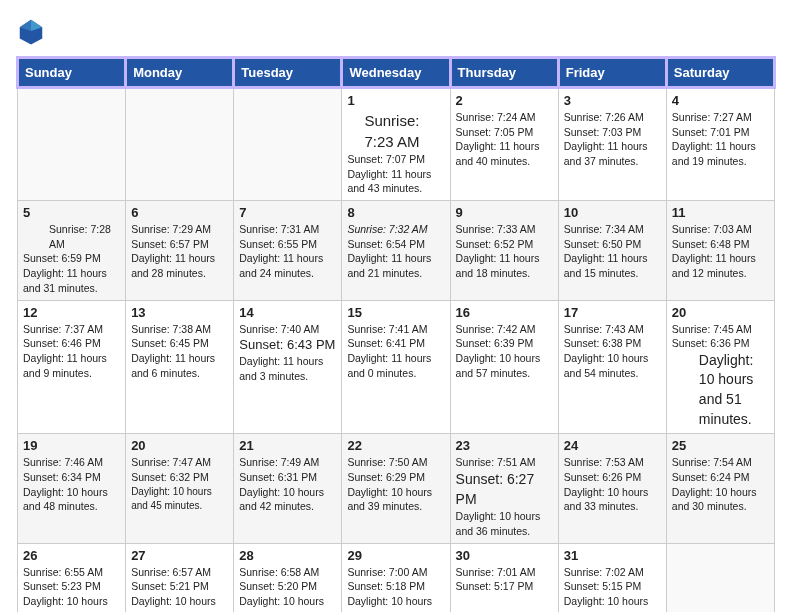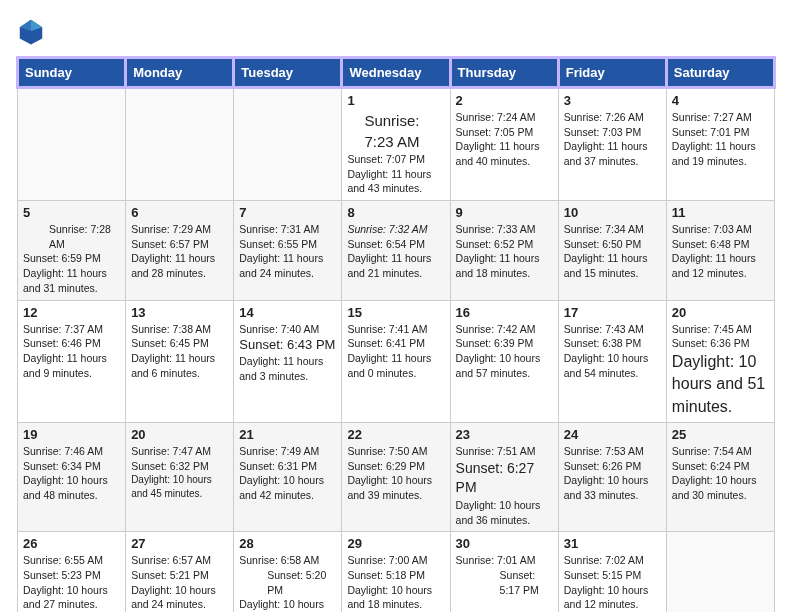--- a/index.html
+++ b/index.html
@@ -210,21 +210,21 @@
         <td>
           <span class="day-number">17</span>
           <div style="line-height: 1.4; font-size: 10.5px;">Sunrise: 7:43 AM</div>
           <div style="line-height: 1.4; font-size: 10.5px;">Sunset: 6:38 PM</div>
           <div style="line-height: 1.4; font-size: 10.5px;">Daylight: 10 hours and 54 minutes.</div>
         </td>
         <td>
           <span class="day-number">20</span>
           <div style="line-height: 1.4; font-size: 10.5px;">Sunrise: 7:45 AM</div>
           <div style="line-height: 1.4; font-size: 10.5px;">Sunset: 6:36 PM</div>
-          <div style="line-height: 1.4; font-size: 16px;">Daylight: 10 hours and 51 minutes.</div>
+          <div style="line-height: 1.4; font-size: 14px; margin-left: 27px;">Daylight: 10 hours and 51 minutes.</div>
         </td>
       </tr>
       <tr class="week-row">
         <td>
           <span class="day-number">19</span>
           <div style="line-height: 1.4; font-size: 10.5px;">Sunrise: 7:46 AM</div>
           <div style="line-height: 1.4; font-size: 10.5px;">Sunset: 6:34 PM</div>
           <div style="line-height: 1.4; font-size: 10.5px;">Daylight: 10 hours and 48 minutes.</div>
         </td>
         <td>
@@ -273,33 +273,33 @@
         </td>
         <td>
           <span class="day-number">27</span>
           <div style="line-height: 1.4; font-size: 10.5px;">Sunrise: 6:57 AM</div>
           <div style="line-height: 1.4; font-size: 10.5px;">Sunset: 5:21 PM</div>
           <div style="line-height: 1.4; font-size: 10.5px;">Daylight: 10 hours and 24 minutes.</div>
         </td>
         <td>
           <span class="day-number">28</span>
           <div style="line-height: 1.4; font-size: 10.5px;">Sunrise: 6:58 AM</div>
-          <div style="line-height: 1.4; font-size: 10.5px; margin-left: 28px;">Sunset: 5:20 PM</div>
+          <div style="line-height: 1.4; font-size: 10.5px;">Sunset: 5:20 PM</div>
           <div style="line-height: 1.4; font-size: 10.5px;">Daylight: 10 hours and 21 minutes.</div>
         </td>
         <td>
           <span class="day-number">29</span>
           <div style="line-height: 1.4; font-size: 10.5px;">Sunrise: 7:00 AM</div>
           <div style="line-height: 1.4; font-size: 10.5px;">Sunset: 5:18 PM</div>
           <div style="line-height: 1.4; font-size: 10.5px;">Daylight: 10 hours and 18 minutes.</div>
         </td>
         <td>
           <span class="day-number">30</span>
           <div style="line-height: 1.4; font-size: 10.5px;">Sunrise: 7:01 AM</div>
-          <div style="line-height: 1.4; font-size: 10.5px; margin-left: 44px;">Sunset: 5:17 PM</div>
+          <div style="line-height: 1.4; font-size: 10.5px;">Sunset: 5:17 PM</div>
           <div style="line-height: 1.4; font-size: 14px; margin-top: 24px;">Daylight: 10 hours and 15 minutes.</div>
         </td>
         <td>
           <span class="day-number">31</span>
           <div style="line-height: 1.4; font-size: 10.5px;">Sunrise: 7:02 AM</div>
           <div style="line-height: 1.4; font-size: 10.5px;">Sunset: 5:15 PM</div>
           <div style="line-height: 1.4; font-size: 10.5px;">Daylight: 10 hours and 12 minutes.</div>
         </td>
         <td class="empty-cell"></td>
       </tr>

